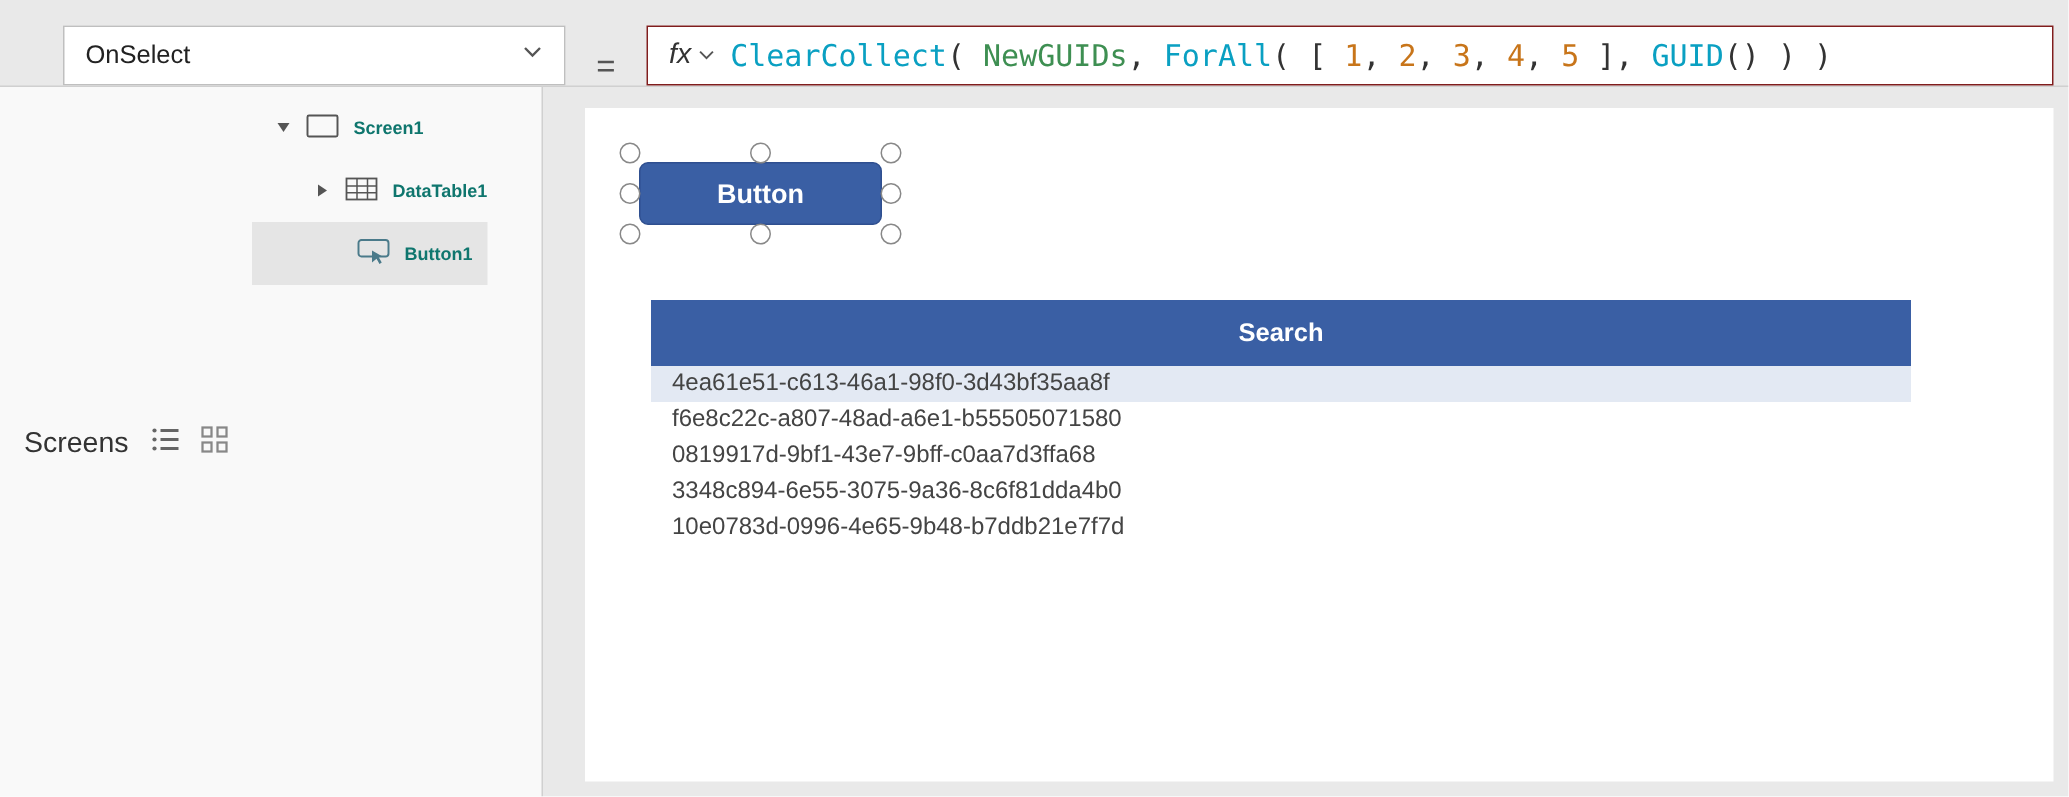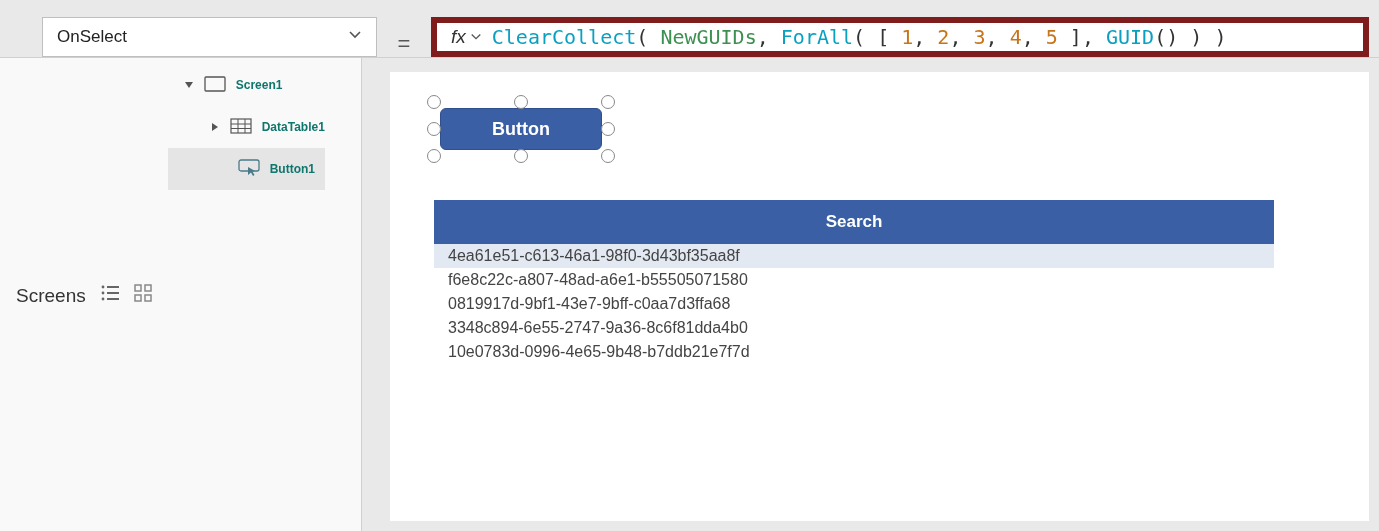--- a/index.html
+++ b/index.html
@@ -1,21 +1,21 @@
 <!DOCTYPE html>
 <html><head>
 <meta charset="utf-8">
 <style>
   * { box-sizing: border-box; margin:0; padding:0; }
   html,body { width:1379px; height:531px; font-family:"Segoe UI",Arial,sans-serif; background:#f9f9f9; }
   .top-bar { display:flex; align-items:flex-end; height:58px; background:#e9e9e9; border-bottom:1px solid #d0d0d0; padding:0 10px 0 42px; gap:14px;}
   .prop-dropdown { position:relative; width:335px; height:40px; background:#ffffff; border:1px solid #bfbfbf; display:flex; align-items:center; padding:0 14px; font-size:17px; color:#222;}
   .prop-dropdown .chev { margin-left:auto; }
   .equals { font-size:22px; color:#555; width:26px; text-align:center;}
-  .fx-box { flex:1; background:#ffffff; border:6px solid #7f1d1d; height:40px; display:flex; align-items:center; padding:0 14px; gap:10px;}
+  .fx-box { flex:1; background:#ffffff; border:1px solid #7f1d1d; height:40px; display:flex; align-items:center; padding:0 14px; gap:10px;}
   .fx-label { font-style:italic; font-size:19px; color:#333; display:flex; align-items:center; gap:4px; }
   .formula { font-family:"Consolas",monospace; font-size:20px; display:flex; gap:0; white-space:pre;}
   .t-fn { color:#0aa0c2; }
   .t-var { color:#3e8f52; }
   .t-num { color:#c8751a; }
   .t-plain { color:#333; }
 
   .body { display:flex; height:calc(531px - 58px); }
   .left-panel { width:362px; background:#f9f9f9; border-right:1px solid #d0d0d0; display:flex; flex-direction:row;}
   .screens-header { display:flex; align-items:center; padding:10px 16px 8px 16px; font-size:19px; color:#333;}
@@ -27,21 +27,21 @@
   .tree { padding-top:6px; font-size:12px; color:#0f766e;font-weight:bold;}
   .tree-row { display:flex; align-items:center; height:42px; padding-left:16px; gap:10px;}
   .tree-row.indent1 { padding-left:42px;}
   .tree-row.indent2 { padding-left:70px;}
   .tree-row.selected { background:#e5e5e5;}
   .tri { width:10px; display:flex; justify-content:center; }
 
   .canvas { flex:1; background:#e9e9e9; position:relative;}
   .page { position:absolute; left:28px; top:14px; right:10px; bottom:10px; background:#ffffff; }
 
-  .sel-btn-wrap { position:absolute; left:44px; top:30px; width:174px; height:54px;}
+  .sel-btn-wrap { position:absolute; left:30px; top:30px; width:174px; height:54px;}
   .sel-handle { position:absolute; width:14px; height:14px; border:1px solid #888; background:#fff; border-radius:50%;}
   .h-tl{left:-7px;top:-7px;} .h-tc{left:calc(50% - 7px);top:-7px;} .h-tr{right:-7px;top:-7px;}
   .h-ml{left:-7px;top:calc(50% - 7px);} .h-mr{right:-7px;top:calc(50% - 7px);}
   .h-bl{left:-7px;bottom:-7px;} .h-bc{left:calc(50% - 7px);bottom:-7px;} .h-br{right:-7px;bottom:-7px;}
   .the-button { position:absolute; inset:6px; background:#3a5fa4; border:1px solid #2f4f8f; border-radius:6px; color:#fff; font-size:18px; font-weight:600; display:flex; align-items:center; justify-content:center;}
 
   .data-table { position:absolute; left:44px; top:128px; width:840px; }
   .dt-header { background:#3a5fa4; color:#fff; font-size:17px; font-weight:600; text-align:center; height:44px; display:flex; align-items:center; justify-content:center;}
   .dt-row { height:24px; display:flex; align-items:center; padding:0 14px; font-size:16px; color:#444;}
   .dt-row.alt { background:#e3e9f3;}
@@ -162,21 +162,21 @@
         <div class="dt-row alt">
             <span>4ea61e51-c613-46a1-98f0-3d43bf35aa8f</span>
           </div>
         <div class="dt-row">
             <span>f6e8c22c-a807-48ad-a6e1-b55505071580</span>
           </div>
         <div class="dt-row">
             <span>0819917d-9bf1-43e7-9bff-c0aa7d3ffa68</span>
           </div>
         <div class="dt-row">
-            <span>3348c894-6e55-2747-9a36-8c6f81dda4b0</span>
+            <span>3348c894-6e55-3075-9a36-8c6f81dda4b0</span>
           </div>
         <div class="dt-row">
             <span>10e0783d-0996-4e65-9b48-b7ddb21e7f7d</span>
           </div>
       </div>
 
     </div>
   </div>
 </div>
 

